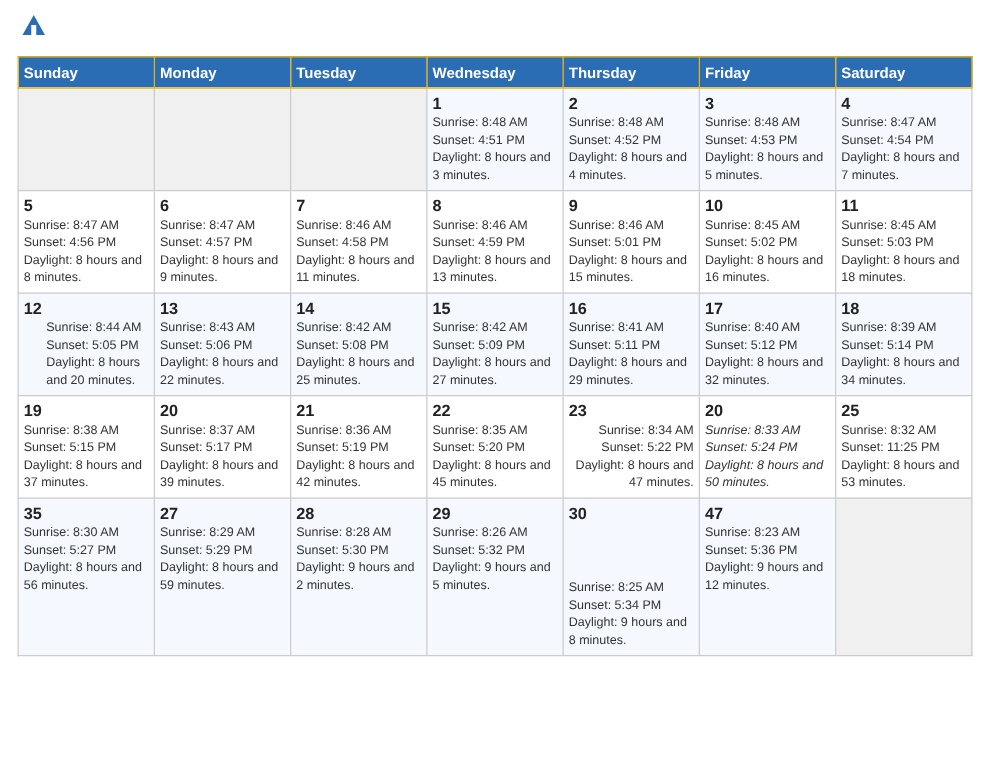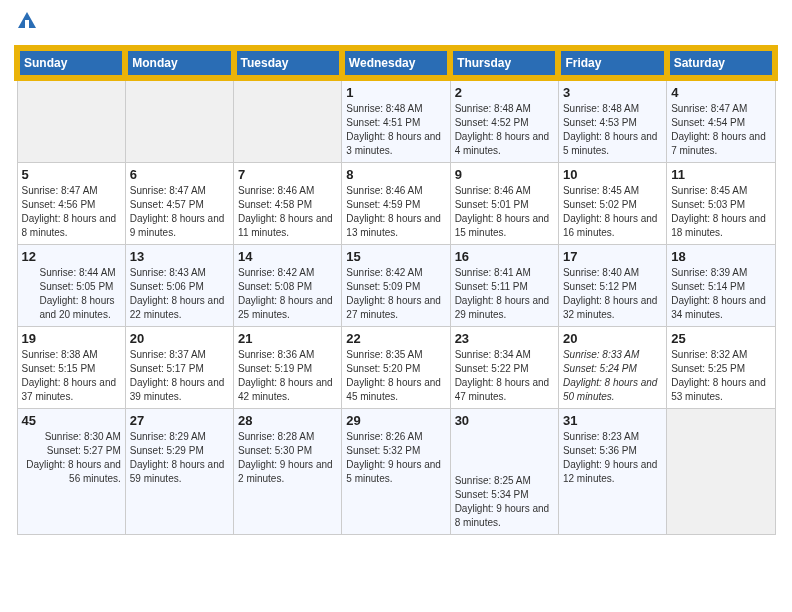--- a/index.html
+++ b/index.html
@@ -55,21 +55,21 @@
       border-collapse: collapse;
       table-layout: fixed;
     }
     thead tr th {
       background-color: #2a6db5;
       color: #fff;
       font-size: 12px;
       font-weight: bold;
       padding: 5px 4px;
       text-align: left;
-      border: 6px solid #eab308;
+      border: 1px solid #eab308;
     }
     tbody tr td {
       vertical-align: top;
       border: 1px solid #ccc;
       padding: 4px 4px;
       font-size: 9.5px;
       color: #222;
       height: 82px;
       background: #fff;
     }
@@ -266,41 +266,41 @@
 Daylight: 8 hours and 42 minutes.</div>
           </td>
           <td>
             <span class="day-num">22</span>
             <div class="day-info" style="white-space: pre-line;">Sunrise: 8:35 AM
 Sunset: 5:20 PM
 Daylight: 8 hours and 45 minutes.</div>
           </td>
           <td>
             <span class="day-num">23</span>
-            <div class="day-info" style="white-space: pre-line;">Sunrise: 8:34 AM
+            <div class="day-info" style="white-space: pre-line; text-align: right;">Sunrise: 8:34 AM
 Sunset: 5:22 PM
 Daylight: 8 hours and 47 minutes.</div>
           </td>
           <td>
             <span class="day-num">20</span>
             <div class="day-info" style="white-space: pre-line; font-style: italic;">Sunrise: 8:33 AM
 Sunset: 5:24 PM
 Daylight: 8 hours and 50 minutes.</div>
           </td>
           <td>
             <span class="day-num">25</span>
             <div class="day-info" style="white-space: pre-line;">Sunrise: 8:32 AM
-Sunset: 5:25 PM
+Sunset: 11:25 PM
 Daylight: 8 hours and 53 minutes.</div>
           </td>
         </tr>
         <tr>
           <td>
-            <span class="day-num">45</span>
-            <div class="day-info" style="white-space: pre-line; text-align: right;">Sunrise: 8:30 AM
+            <span class="day-num">35</span>
+            <div class="day-info" style="white-space: pre-line;">Sunrise: 8:30 AM
 Sunset: 5:27 PM
 Daylight: 8 hours and 56 minutes.</div>
           </td>
           <td>
             <span class="day-num">27</span>
             <div class="day-info" style="white-space: pre-line;">Sunrise: 8:29 AM
 Sunset: 5:29 PM
 Daylight: 8 hours and 59 minutes.</div>
           </td>
           <td>
@@ -315,21 +315,21 @@
 Sunset: 5:32 PM
 Daylight: 9 hours and 5 minutes.</div>
           </td>
           <td>
             <span class="day-num">30</span>
             <div class="day-info" style="white-space: pre-line; margin-top: 46px;">Sunrise: 8:25 AM
 Sunset: 5:34 PM
 Daylight: 9 hours and 8 minutes.</div>
           </td>
           <td>
-            <span class="day-num">31</span>
+            <span class="day-num">47</span>
             <div class="day-info" style="white-space: pre-line;">Sunrise: 8:23 AM
 Sunset: 5:36 PM
 Daylight: 9 hours and 12 minutes.</div>
           </td>
           <td class="empty"></td>
         </tr>
       </tbody>
   </table>
 </div>
 

